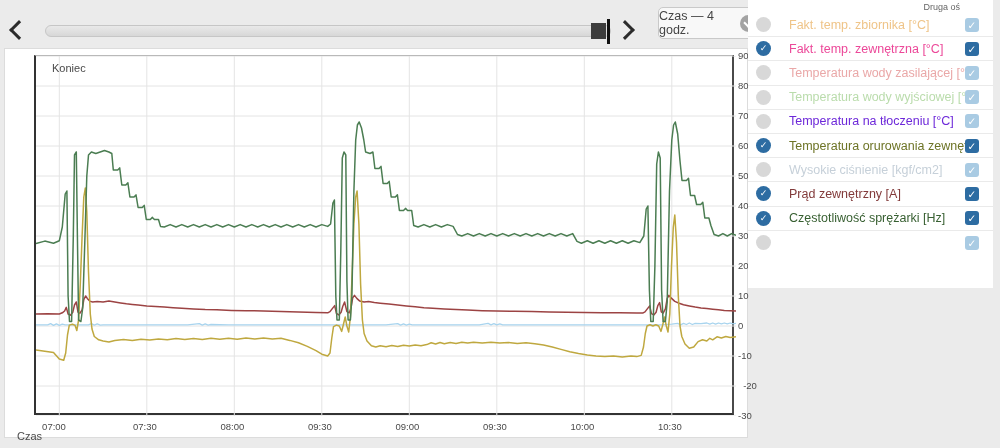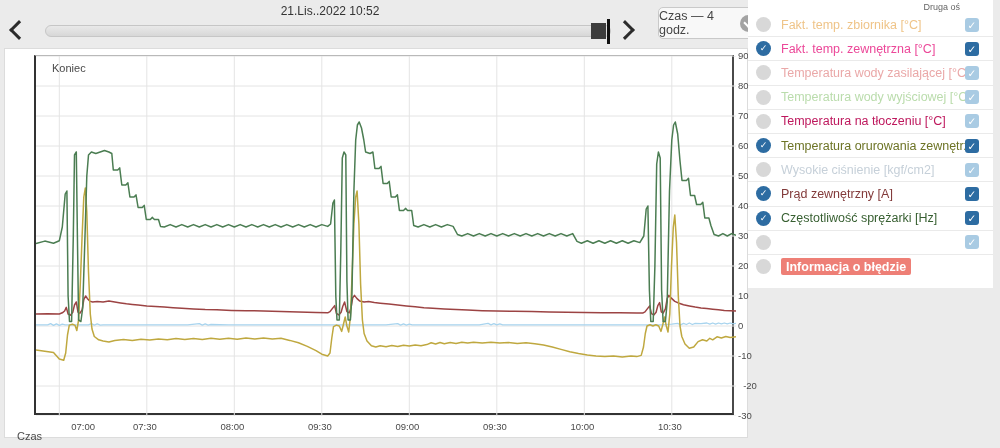--- a/index.html
+++ b/index.html
@@ -33,32 +33,31 @@
   .czas  { position:absolute; left:12px; top:381px; font-size:11px; color:#4a4a4a; }
 
   
   .sidebar { position:absolute; left:748px; top:0; width:245px; height:288px; background:#fff; padding-top:13px; }
   .axis-header { position:absolute; right:33px; top:2px; font-size:9px; color:#666; }
   .srow { display:flex; align-items:center; height:24.2px; padding-left:8px; border-bottom:1px solid #eaeaea; cursor:pointer; }
   .srow:last-child { border-bottom:none; }
   .s-circle { width:15px; height:15px; border-radius:50%; flex:none; background:#d8d8d8; color:#fff;
               font-size:9px; line-height:15px; text-align:center; }
   .s-circle.on { background:#2d6ca2; }
-  .s-label { margin-left:10px; font-size:12.5px; white-space:nowrap; overflow:hidden; }
+  .s-label { margin-left:18px; font-size:12.5px; white-space:nowrap; overflow:hidden; }
   .s-label.badge { background:#ee7f76; color:#fff; font-weight:bold; padding:1.5px 5px; border-radius:2px; }
   .s-check { margin-left:auto; margin-right:14px; width:14px; height:14px; border-radius:3px; flex:none;
              color:#fff; font-size:10.5px; line-height:14px; text-align:center; cursor:pointer; }
   .s-check.on  { background:#2d6ca2; }
   .s-check.off { background:#a9cbe3; }
 </style>
 </head>
 <body>
 
 <div class="toolbar">
-  <div class="tb-title">21.Lis..2022 10:52</div>
   <span class="chev chev-left"></span>
   <div class="slider-track"></div>
   <div class="slider-handle"></div>
   <div class="slider-handle-bar"></div>
   <span class="chev chev-right"></span>
   <div class="range-btn">
     <span>Czas — 4 godz.</span>
     <span class="circ"></span>
   </div>
 </div>
@@ -103,21 +102,21 @@
       <div class="ytick" style="left: 733px; top: 151px;">40</div>
       <div class="ytick" style="left: 733px; top: 181px;">30</div>
       <div class="ytick" style="left: 733px; top: 211px;">20</div>
       <div class="ytick" style="left: 733px; top: 241px;">10</div>
       <div class="ytick" style="left: 733px; top: 271px;">0</div>
       <div class="ytick" style="left: 733px; top: 301px;">-10</div>
       <div class="ytick" style="left: 733px; top: 331px; text-align: center;">-20</div>
       <div class="ytick" style="left: 733px; top: 361px;">-30</div>
     </div>
   <div id="xticks">
-      <div class="xtick" style="left: 68px; text-align: right;">07:00</div>
+      <div class="xtick" style="left: 49px;">07:00</div>
       <div class="xtick" style="left: 139.833px;">07:30</div>
       <div class="xtick" style="left: 227.333px;">08:00</div>
       <div class="xtick" style="left: 314.833px;">09:30</div>
       <div class="xtick" style="left: 402.333px;">09:00</div>
       <div class="xtick" style="left: 489.833px;">09:30</div>
       <div class="xtick" style="left: 577.333px;">10:00</div>
       <div class="xtick" style="left: 664.833px;">10:30</div>
     </div>
   <div class="czas">Czas</div>
 </div>
@@ -140,21 +139,21 @@
         <span class="s-label" style="color: rgb(234, 168, 168);">Temperatura wody zasilającej [°C]</span>
         <span class="s-check off">✓</span>
       </div>
       <div class="srow">
         <span class="s-circle"></span>
         <span class="s-label" style="color: rgb(186, 220, 172);">Temperatura wody wyjściowej [°C]</span>
         <span class="s-check off">✓</span>
       </div>
       <div class="srow">
         <span class="s-circle"></span>
-        <span class="s-label" style="color: #be185d;">Temperatura na tłoczeniu [°C]</span>
+        <span class="s-label" style="color: #6d28d9;">Temperatura na tłoczeniu [°C]</span>
         <span class="s-check off">✓</span>
       </div>
       <div class="srow">
         <span class="s-circle on">✓</span>
         <span class="s-label" style="color: rgb(109, 116, 38);">Temperatura orurowania zewnętrznego ...</span>
         <span class="s-check on">✓</span>
       </div>
       <div class="srow">
         <span class="s-circle"></span>
         <span class="s-label" style="color: rgb(198, 208, 217);">Wysokie ciśnienie [kgf/cm2]</span>
@@ -167,18 +166,14 @@
       </div>
       <div class="srow">
         <span class="s-circle on">✓</span>
         <span class="s-label" style="color: rgb(55, 95, 49);">Częstotliwość sprężarki [Hz]</span>
         <span class="s-check on">✓</span>
       </div>
       <div class="srow">
         <span class="s-circle"></span>
         <span class="s-check off">✓</span>
       </div>
-      <div class="srow">
-        <span class="s-circle"></span>
-        <span class="s-label badge" style="color: rgb(255, 255, 255); background: rgb(238, 127, 118);">Informacja o błędzie</span>
-      </div>
     </div>
 </div>
 
 </body></html>

